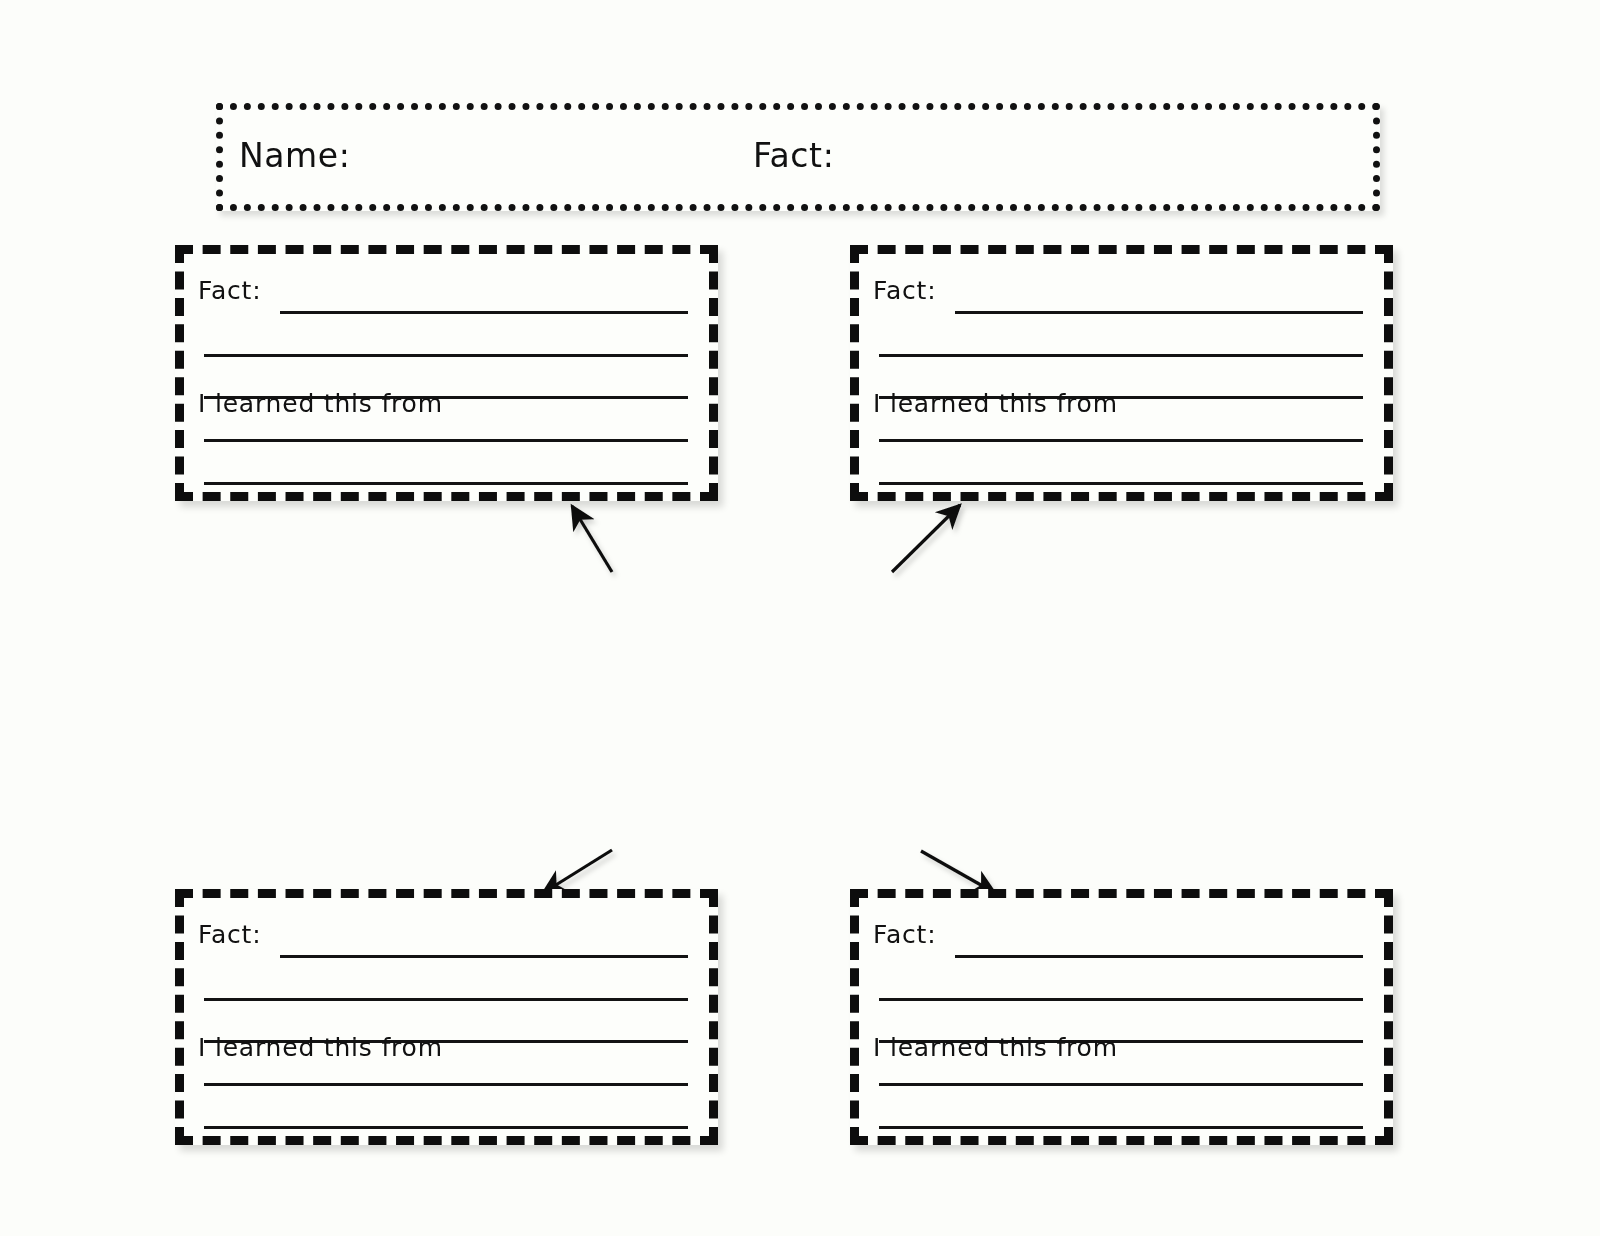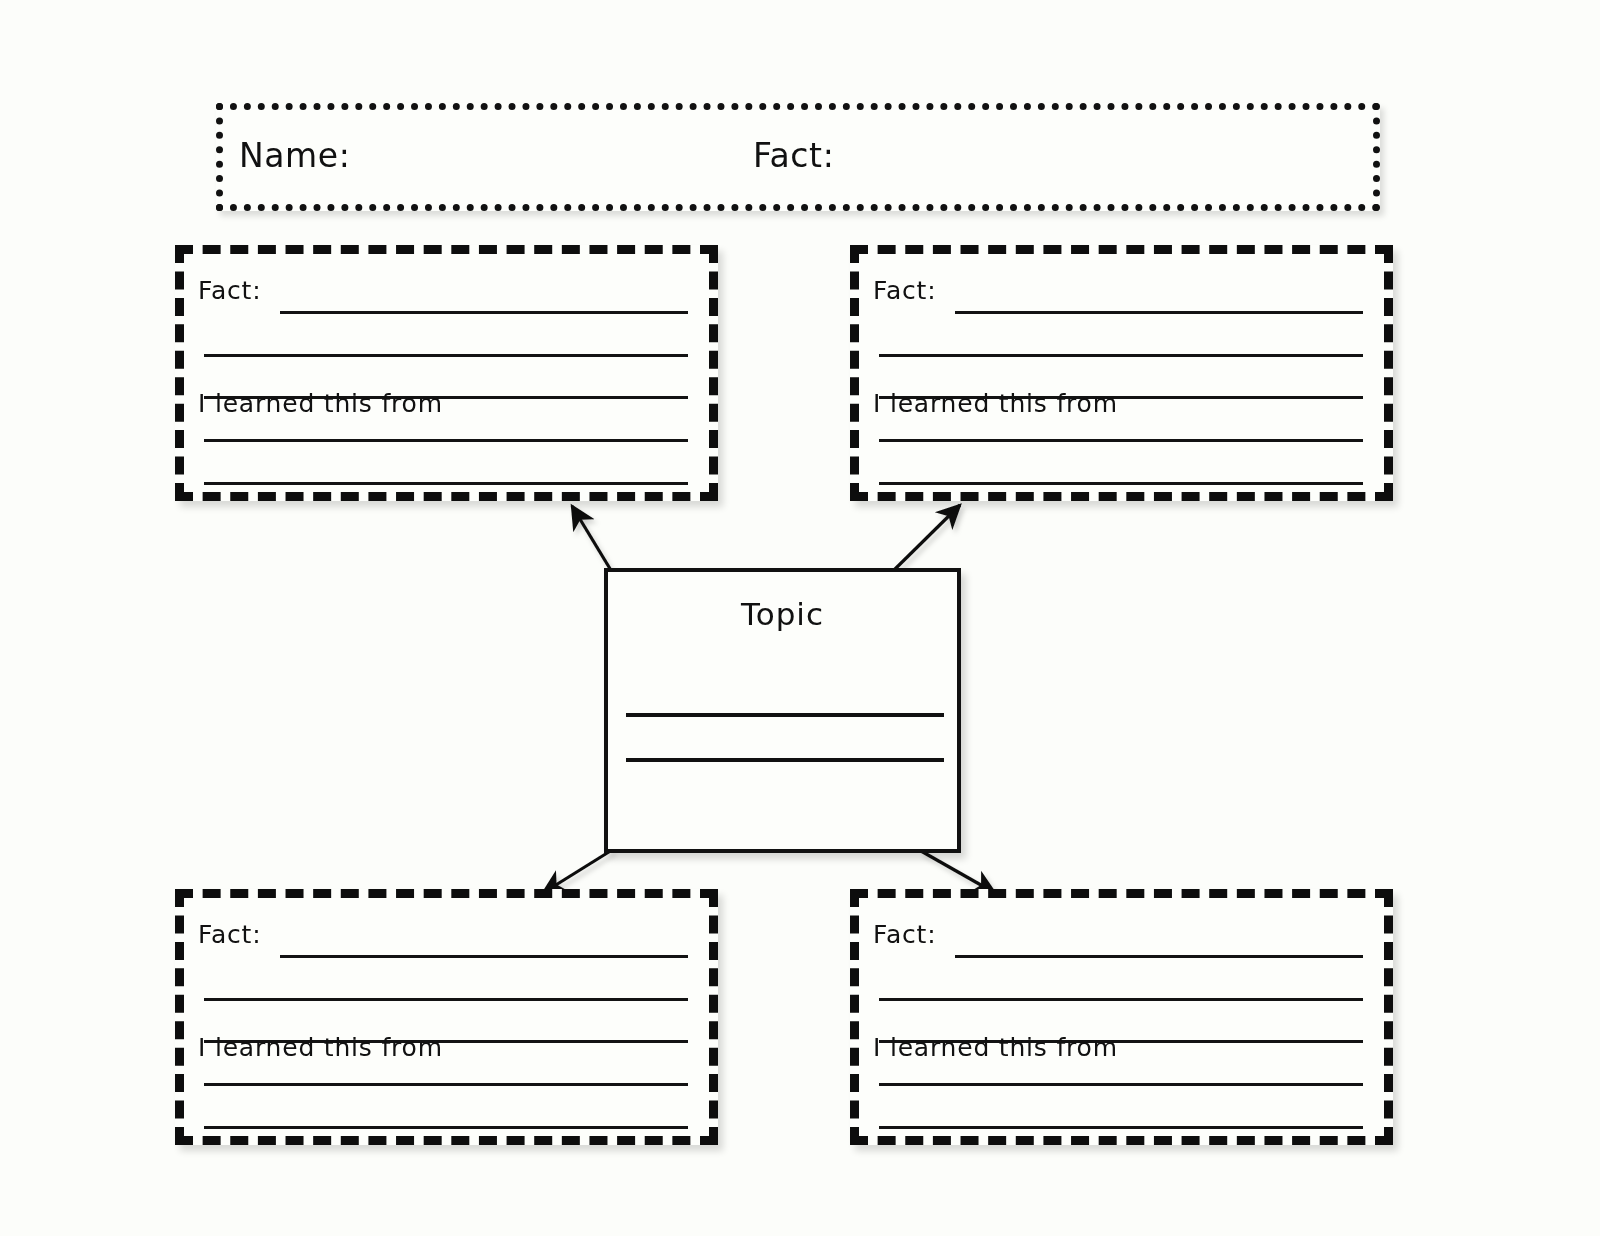--- a/index.html
+++ b/index.html
@@ -175,25 +175,20 @@
       <div class="rule r1"></div>
       <div class="rule r2"></div>
       <div class="rule r3"></div>
       <div class="rule r4"></div>
       <span class="fact-label lbl-learned">I learned this from</span>
       <div class="rule r5"></div>
       <div class="rule r6"></div>
     </div>
   </div>
 
-  <div class="topic-box">
-    <div class="topic-title">Topic</div>
-    <div class="topic-rule t1"></div>
-    <div class="topic-rule t2"></div>
-  </div>
 
   <div class="fact-box bl">
     <div class="fact-inner">
       <span class="fact-label lbl-fact">Fact:</span>
       <div class="rule r1"></div>
       <div class="rule r2"></div>
       <div class="rule r3"></div>
       <div class="rule r4"></div>
       <span class="fact-label lbl-learned">I learned this from</span>
       <div class="rule r5"></div>

